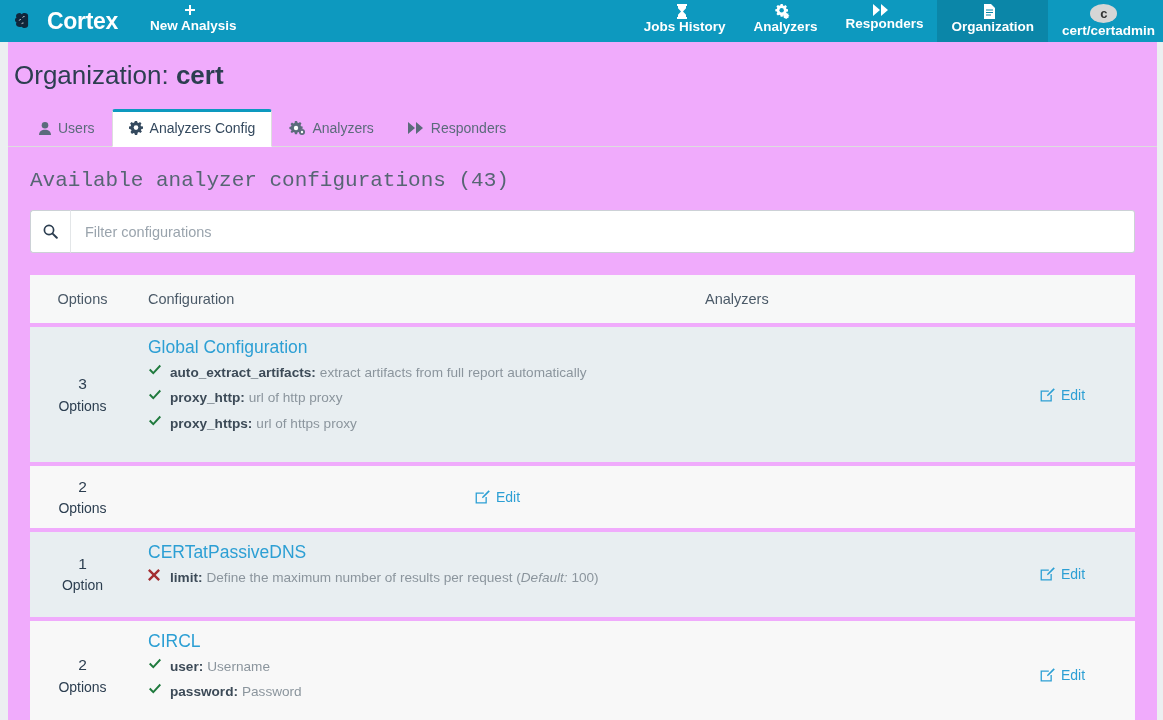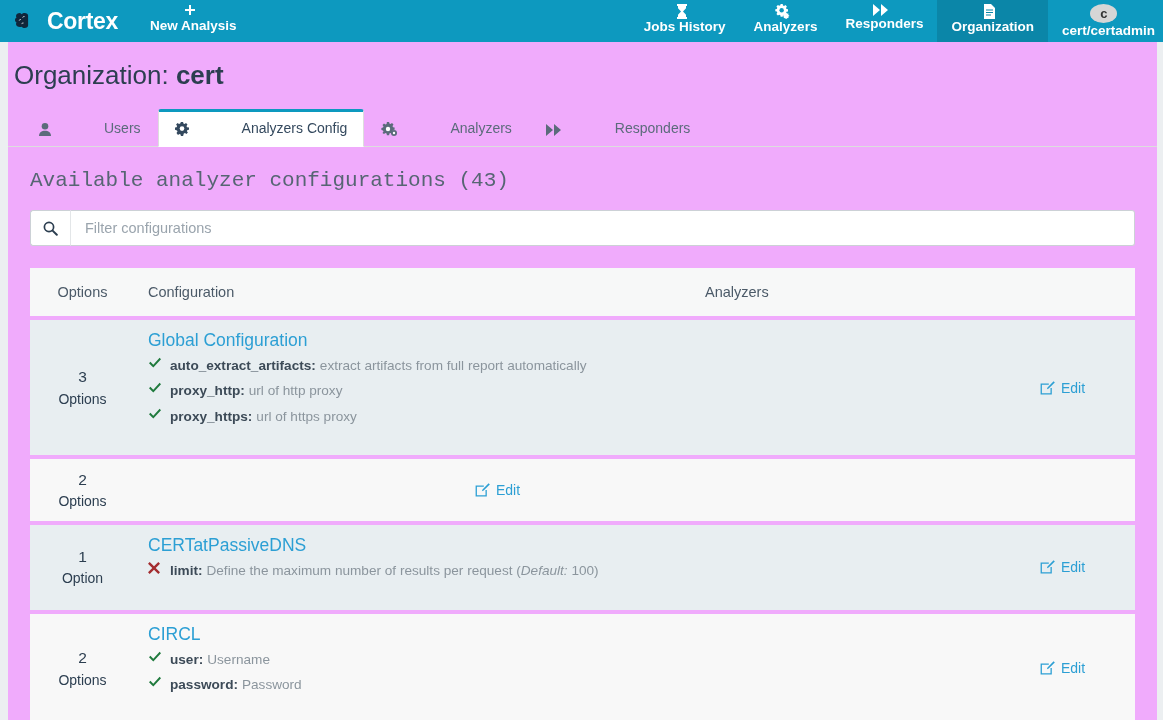--- a/index.html
+++ b/index.html
@@ -66,29 +66,28 @@
   .page-title b { font-weight: bold; color:#2c3e50; }
 
   
   .tabs {
     display:flex; align-items: flex-end;
     border-bottom: 1px solid #ddd;
     padding-left: 14px;
     height: 42px;
   }
   .tab {
-    display:flex; align-items:flex-end;
+    display:flex; align-items:center;
     font-size: 14px; color: #5b6b7b;
     padding: 10px 16px; cursor:pointer;
     position: relative; top: 1px;
     border: 1px solid transparent;
     border-radius: 3px 3px 0 0;
     background: transparent;
     white-space: nowrap;
-    gap: 46px;
   }
   .tab .ti { margin-right: 7px; display:flex; align-items:center; }
   .tab.active {
     background:#ffffff;
     border: 1px solid #ddd;
     border-bottom-color: #ffffff;
     border-top: 3px solid #0d99bf;
     color: #34495e;
     padding-top: 8px;
   }
@@ -97,21 +96,21 @@
   .content { padding: 0 14px; }
   .section-title {
     font-size: 21px; color: #566573; font-weight: normal;
     margin: 22px 0 18px 8px;
     font-family: Liberation Mono, monospace;
   }
 
   .filter-group {
     display:flex; align-items:stretch;
     margin: 0 8px 22px 8px;
-    height: 36px;
+    height: 43px;
   }
   .filter-addon {
     width: 40px; border:1px solid #ccd1d6; border-right:none;
     background:#ffffff; display:flex; align-items:center; justify-content:center;
     border-radius: 3px 0 0 3px; color:#2c3e50;
   }
   .filter-input {
     flex:1; border:1px solid #ccd1d6; border-left: 1px solid #e3e6e8;
     border-radius: 0 3px 3px 0;
     font-size: 14.5px; color:#555; padding: 0 14px;

